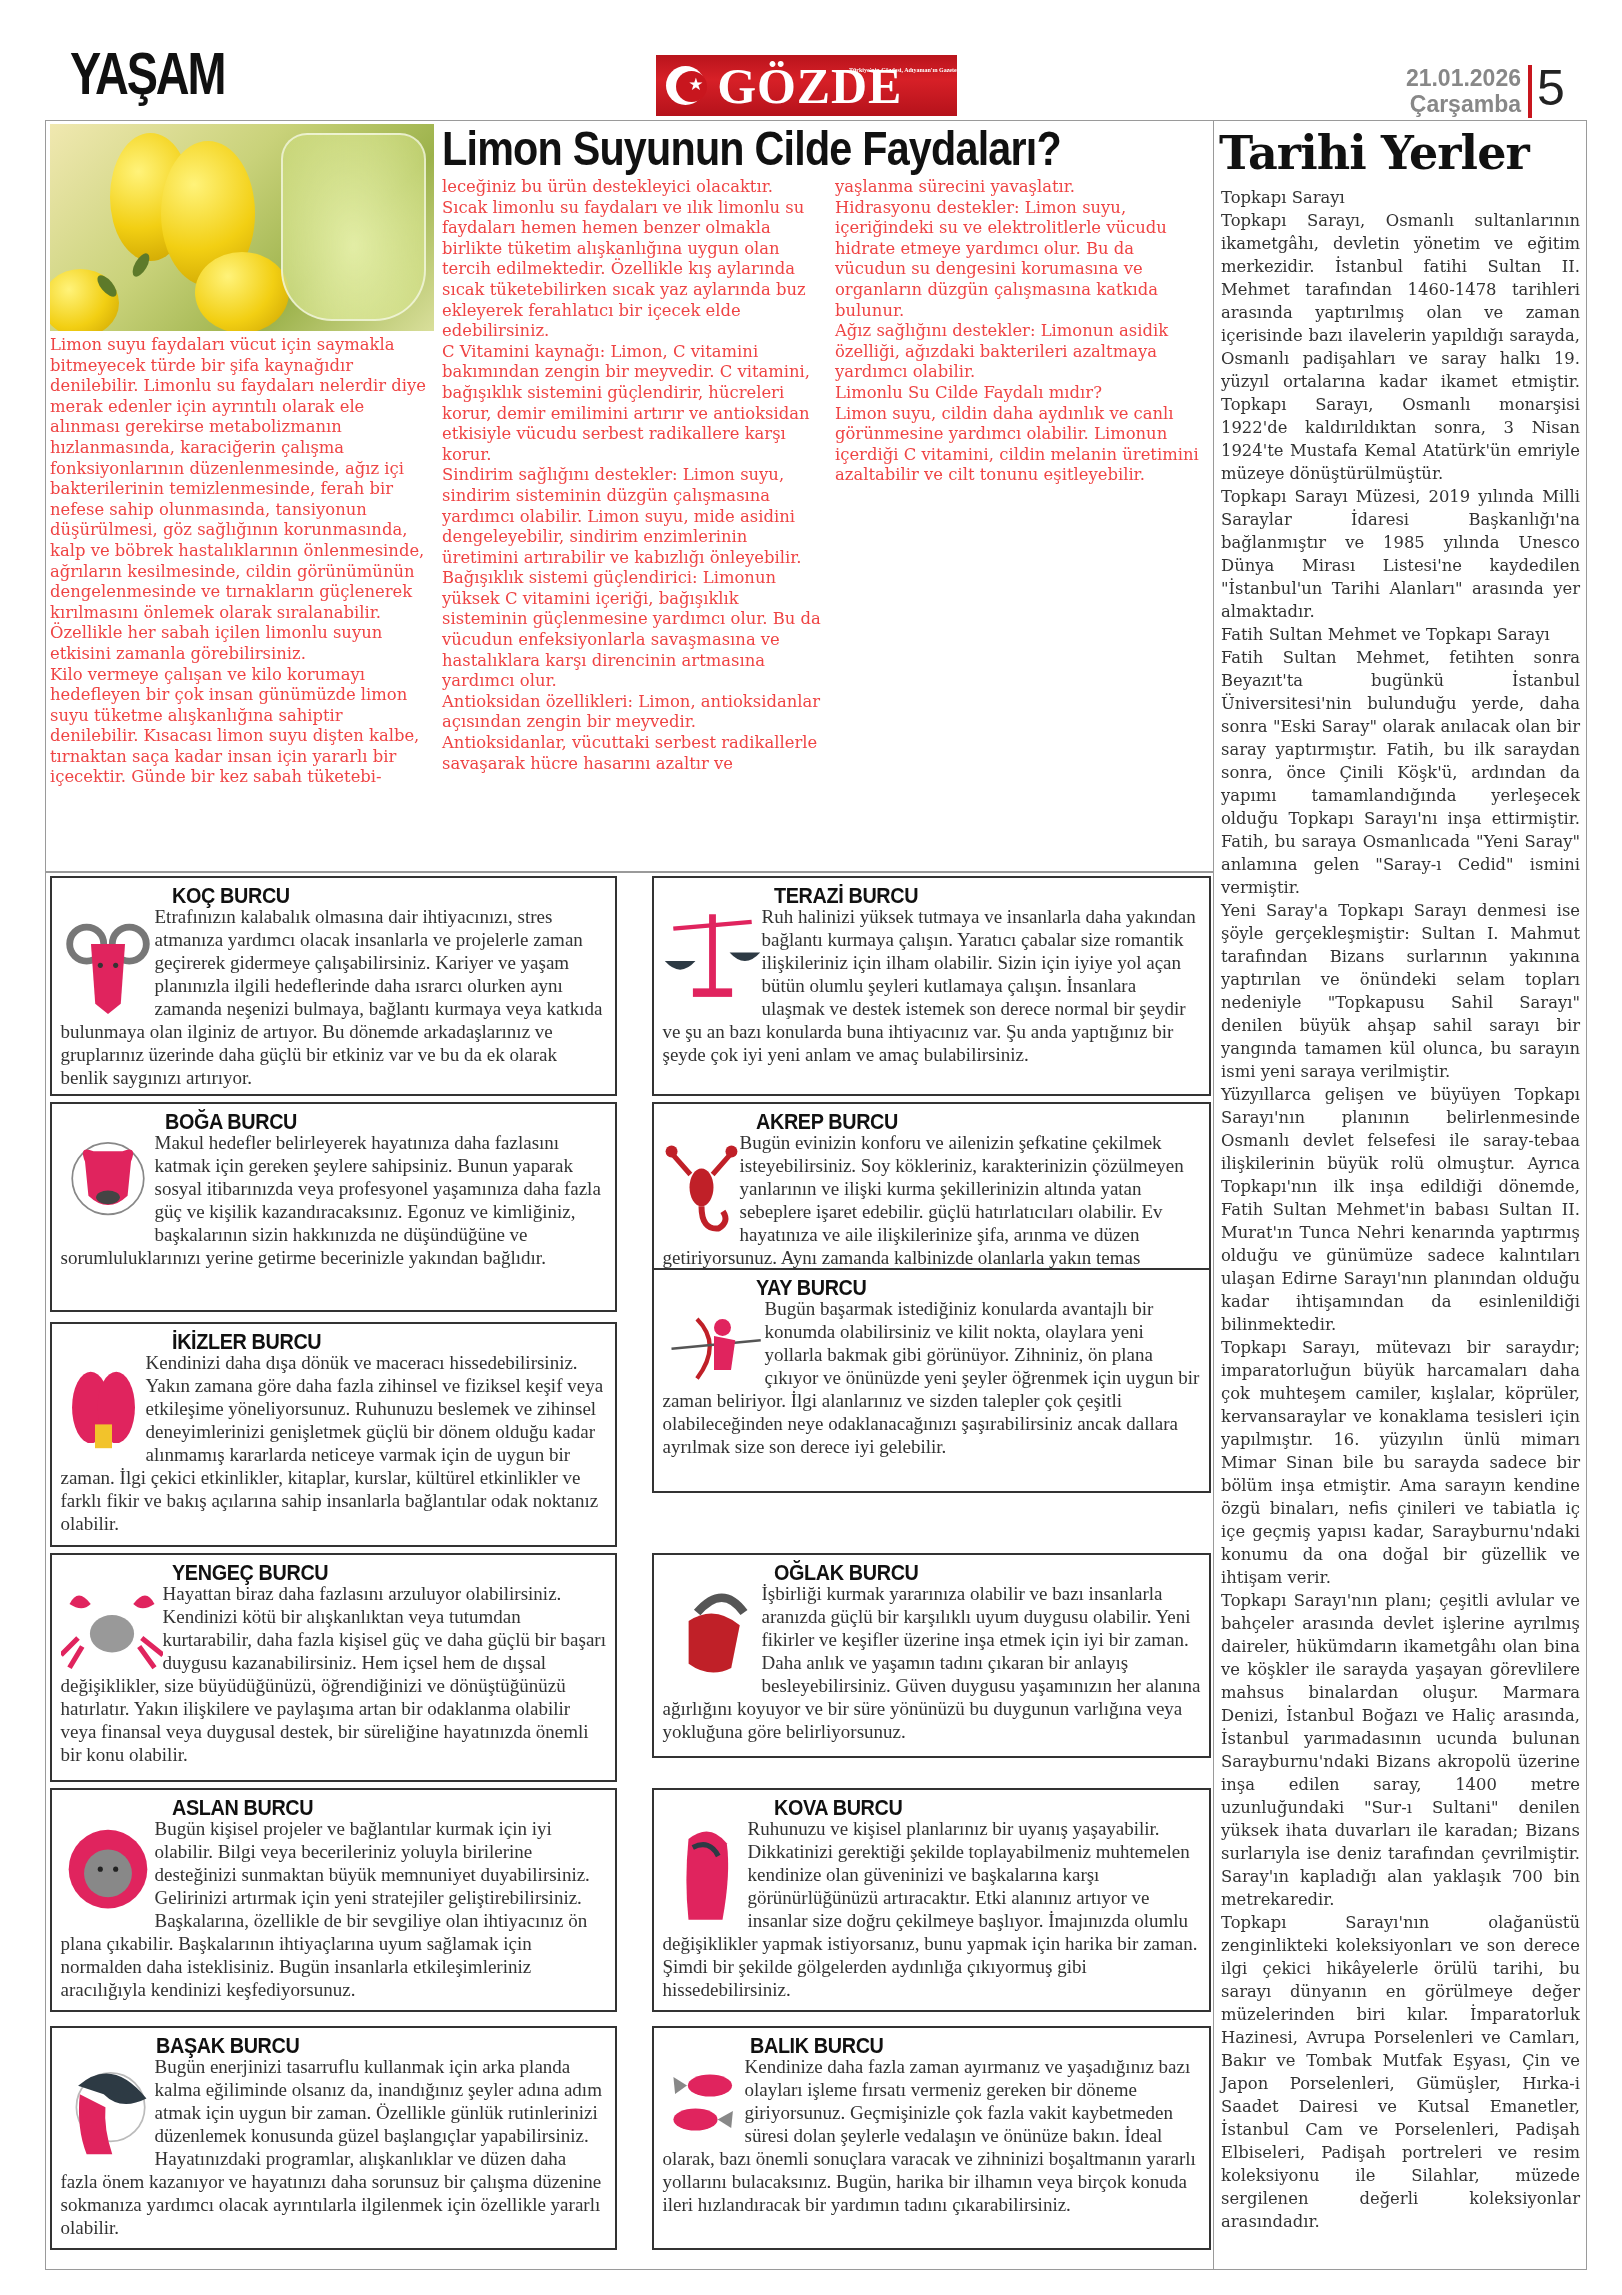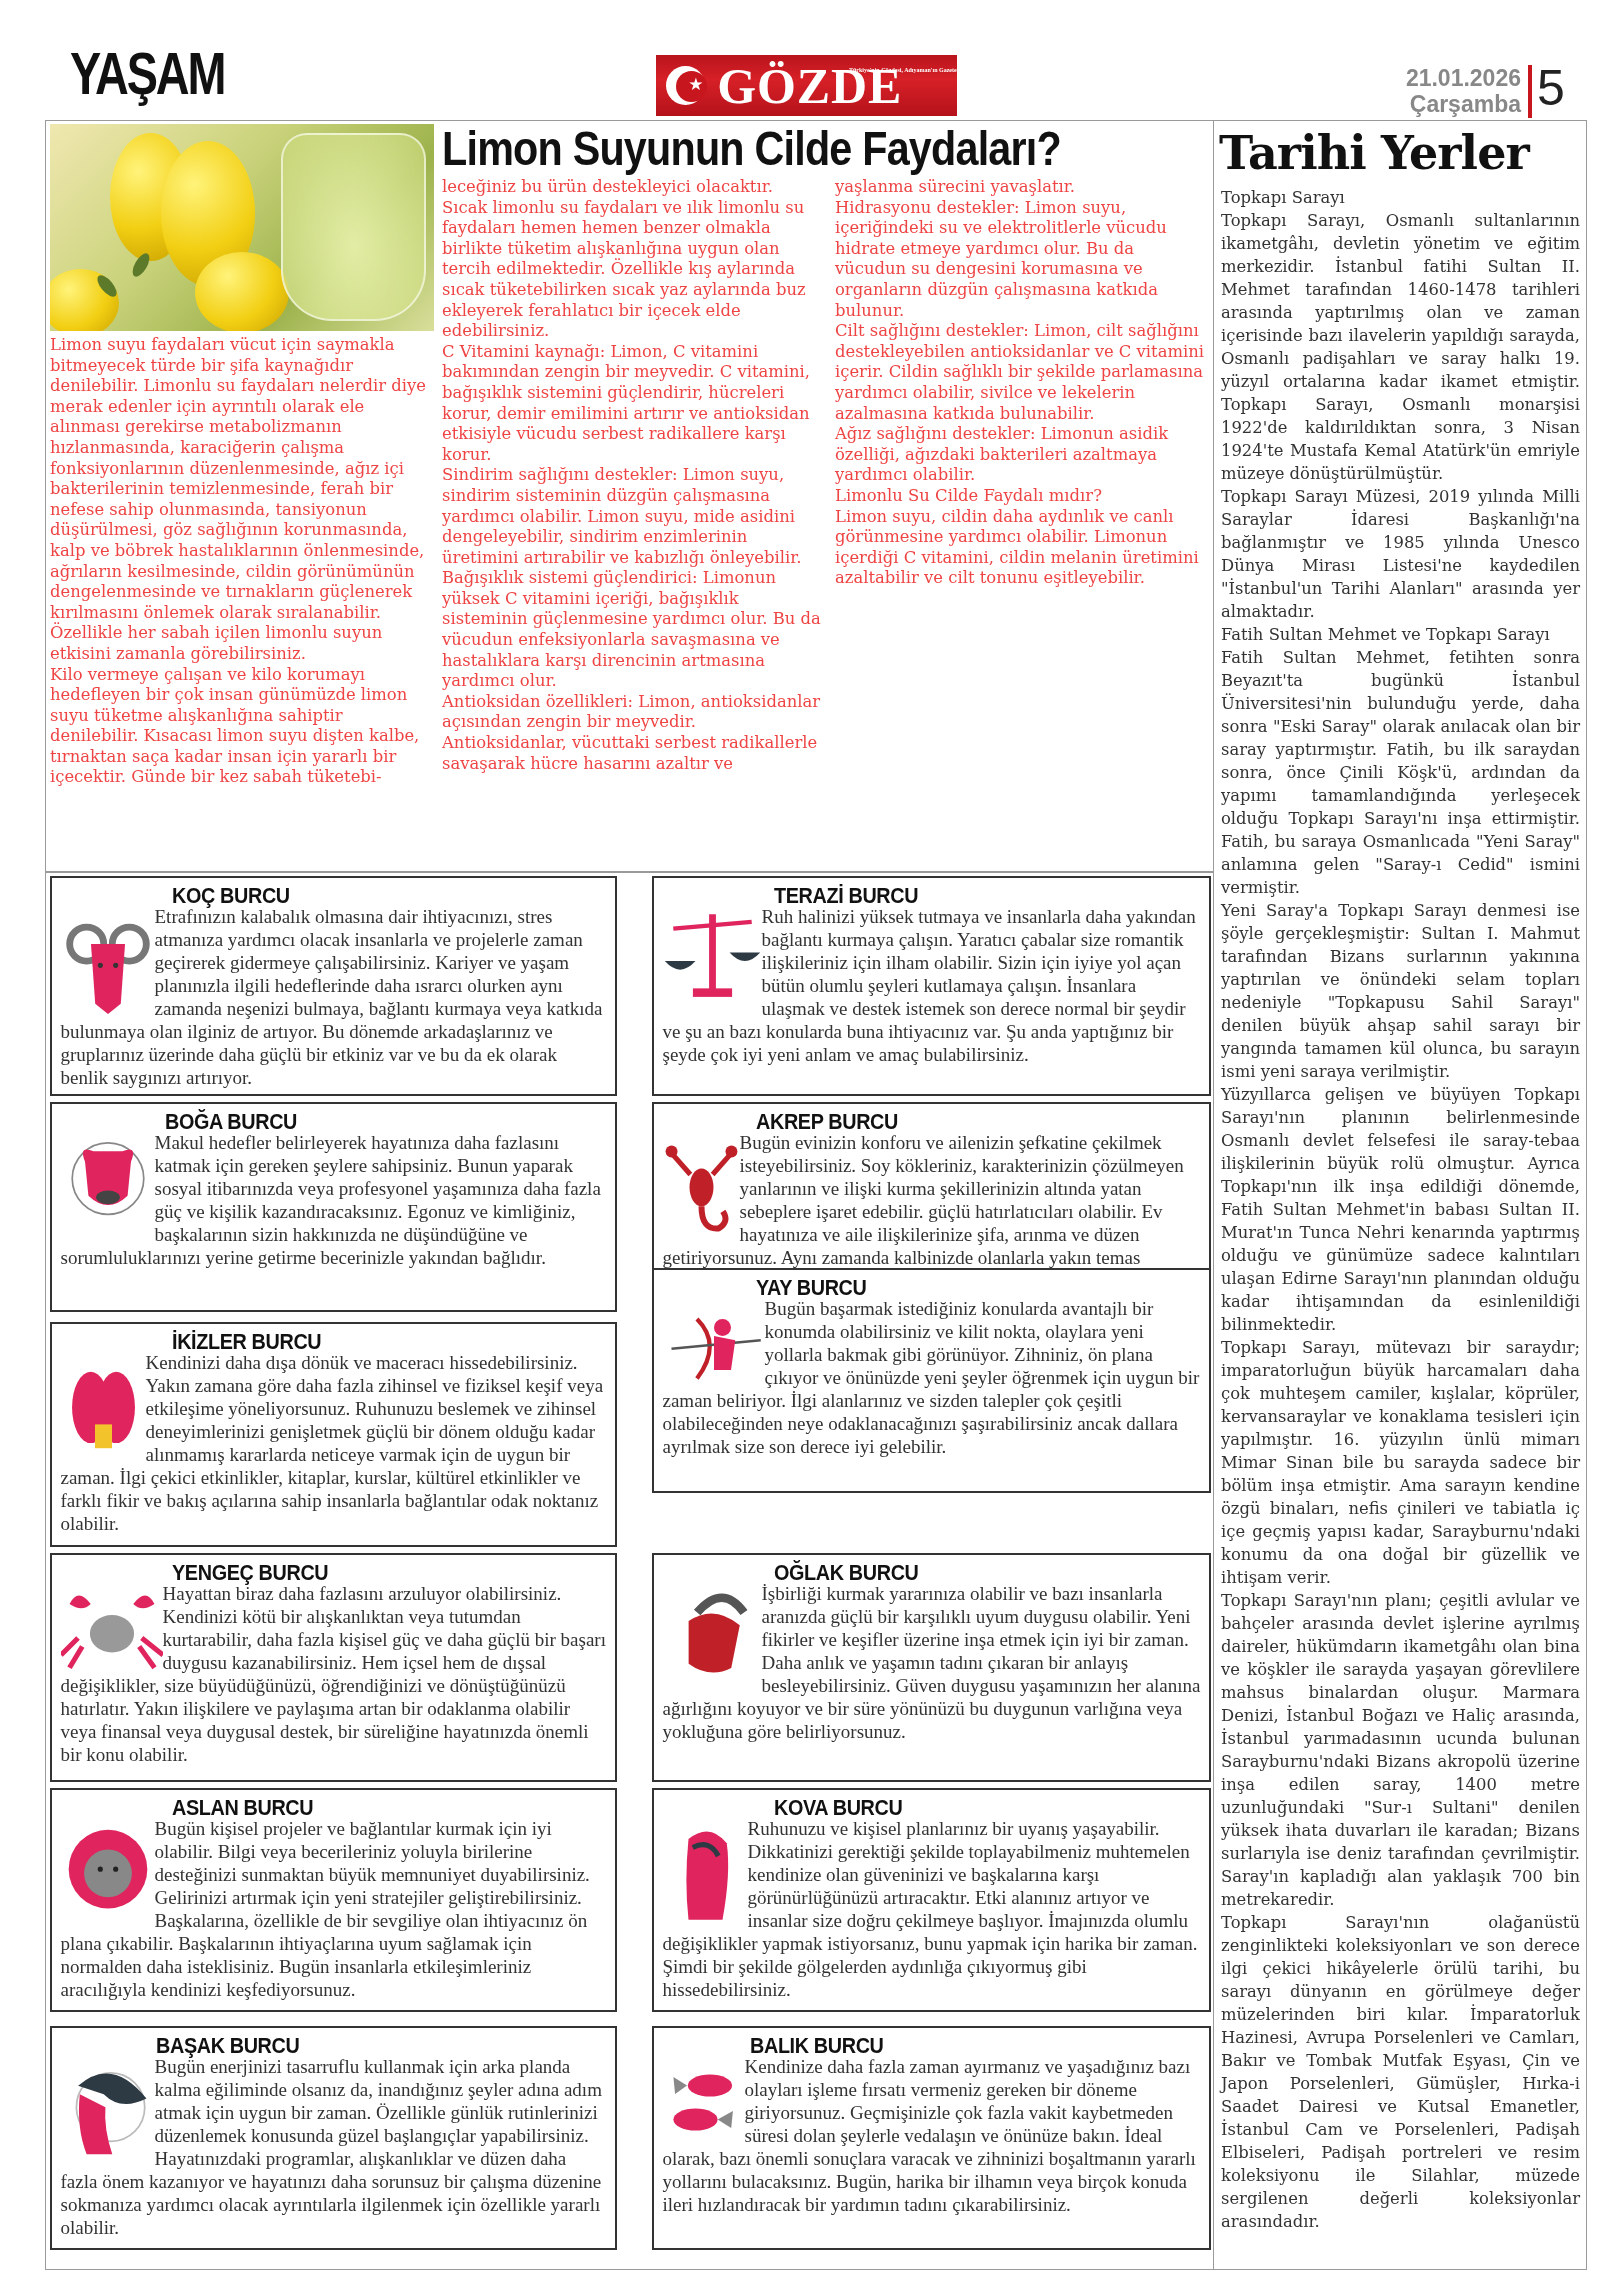--- a/index.html
+++ b/index.html
@@ -98,21 +98,20 @@
   <p>leceğiniz bu ürün destekleyici olacaktır.</p>
   <p>Sıcak limonlu su faydaları ve ılık limonlu su faydaları hemen hemen benzer olmakla birlikte tüketim alışkanlığına uygun olan tercih edilmektedir. Özellikle kış aylarında sıcak tüketebilirken sıcak yaz aylarında buz ekleyerek ferahlatıcı bir içecek elde edebilirsiniz.</p>
   <p>C Vitamini kaynağı: Limon, C vitamini bakımından zengin bir meyvedir. C vitamini, bağışıklık sistemini güçlendirir, hücreleri korur, demir emilimini artırır ve antioksidan etkisiyle vücudu serbest radikallere karşı korur.</p>
   <p>Sindirim sağlığını destekler: Limon suyu, sindirim sisteminin düzgün çalışmasına yardımcı olabilir. Limon suyu, mide asidini dengeleyebilir, sindirim enzimlerinin üretimini artırabilir ve kabızlığı önleyebilir.</p>
   <p>Bağışıklık sistemi güçlendirici: Limonun yüksek C vitamini içeriği, bağışıklık sisteminin güçlenmesine yardımcı olur. Bu da vücudun enfeksiyonlarla savaşmasına ve hastalıklara karşı direncinin artmasına yardımcı olur.</p>
   <p>Antioksidan özellikleri: Limon, antioksidanlar açısından zengin bir meyvedir. Antioksidanlar, vücuttaki serbest radikallerle savaşarak hücre hasarını azaltır ve</p>
 </div>
 <div class="col col3">
   <p>yaşlanma sürecini yavaşlatır.</p>
   <p>Hidrasyonu destekler: Limon suyu, içeriğindeki su ve elektrolitlerle vücudu hidrate etmeye yardımcı olur. Bu da vücudun su dengesini korumasına ve organların düzgün çalışmasına katkıda bulunur.</p>
-  <p>Cilt sağlığını destekler: Limon, cilt sağlığını destekleyebilen antioksidanlar ve C vitamini içerir. Cildin sağlıklı bir şekilde parlamasına yardımcı olabilir, sivilce ve lekelerin azalmasına katkıda bulunabilir.</p>
   <p>Ağız sağlığını destekler: Limonun asidik özelliği, ağızdaki bakterileri azaltmaya yardımcı olabilir.</p>
   <p>Limonlu Su Cilde Faydalı mıdır?</p>
   <p>Limon suyu, cildin daha aydınlık ve canlı görünmesine yardımcı olabilir. Limonun içerdiği C vitamini, cildin melanin üretimini azaltabilir ve cilt tonunu eşitleyebilir.</p>
 </div>
 
 <div class="horo h-left" style="top:876px;height:220px;">
   <div class="horo-name" style="left:120px;top:5.1px;">KOÇ BURCU</div>
   <div class="spacer"></div>
   <div class="horo-icon" style="width:94px;height:109px;">
     <svg viewBox="0 0 110 128">
@@ -230,21 +229,21 @@
     <svg viewBox="0 0 120 100">
         <path d="M40 20 Q70 50 40 90" stroke="#c02028" stroke-width="5" fill="none"></path>
         <line x1="10" y1="55" x2="115" y2="45" stroke="#555" stroke-width="3"></line>
         <circle cx="70" cy="30" r="10" fill="#e0245e"></circle>
         <path d="M60 40 L85 45 L80 80 L60 80 Z" fill="#e0245e"></path>
       </svg>
   </div>
   <div class="horo-text">Bugün başarmak istediğiniz konularda avantajlı bir konumda olabilirsiniz ve kilit nokta, olaylara yeni yollarla bakmak gibi görünüyor. Zihniniz, ön plana çıkıyor ve önünüzde yeni şeyler öğrenmek için uygun bir zaman beliriyor. İlgi alanlarınız ve sizden talepler çok çeşitli olabileceğinden neye odaklanacağınızı şaşırabilirsiniz ancak dallara ayrılmak size son derece iyi gelebilir.</div>
 </div>
 
-<div class="horo h-right" style="top:1553px;height:229px;">
+<div class="horo h-right" style="top:1553px;height:205px;">
   <div class="horo-name" style="left:120px;top:5.1px;">OĞLAK BURCU</div>
   <div class="spacer"></div>
   <div class="horo-icon" style="width:99px;height:92px;">
     <svg viewBox="0 0 116 108">
         <path d="M40 30 Q70 -5 95 30" stroke="#555" stroke-width="10" fill="none"></path>
         <path d="M30 40 Q60 20 90 45 L80 95 Q55 108 30 90 Z" fill="#c02028"></path>
       </svg>
   </div>
   <div class="horo-text">İşbirliği kurmak yararınıza olabilir ve bazı insanlarla aranızda güçlü bir karşılıklı uyum duygusu olabilir. Yeni fikirler ve keşifler üzerine inşa etmek için iyi bir zaman. Daha anlık ve yaşamın tadını çıkaran bir anlayış besleyebilirsiniz. Güven duygusu yaşamınızın her alanına ağırlığını koyuyor ve bir süre yönünüzü bu duygunun varlığına veya yokluğuna göre belirliyorsunuz.</div>
 </div>

